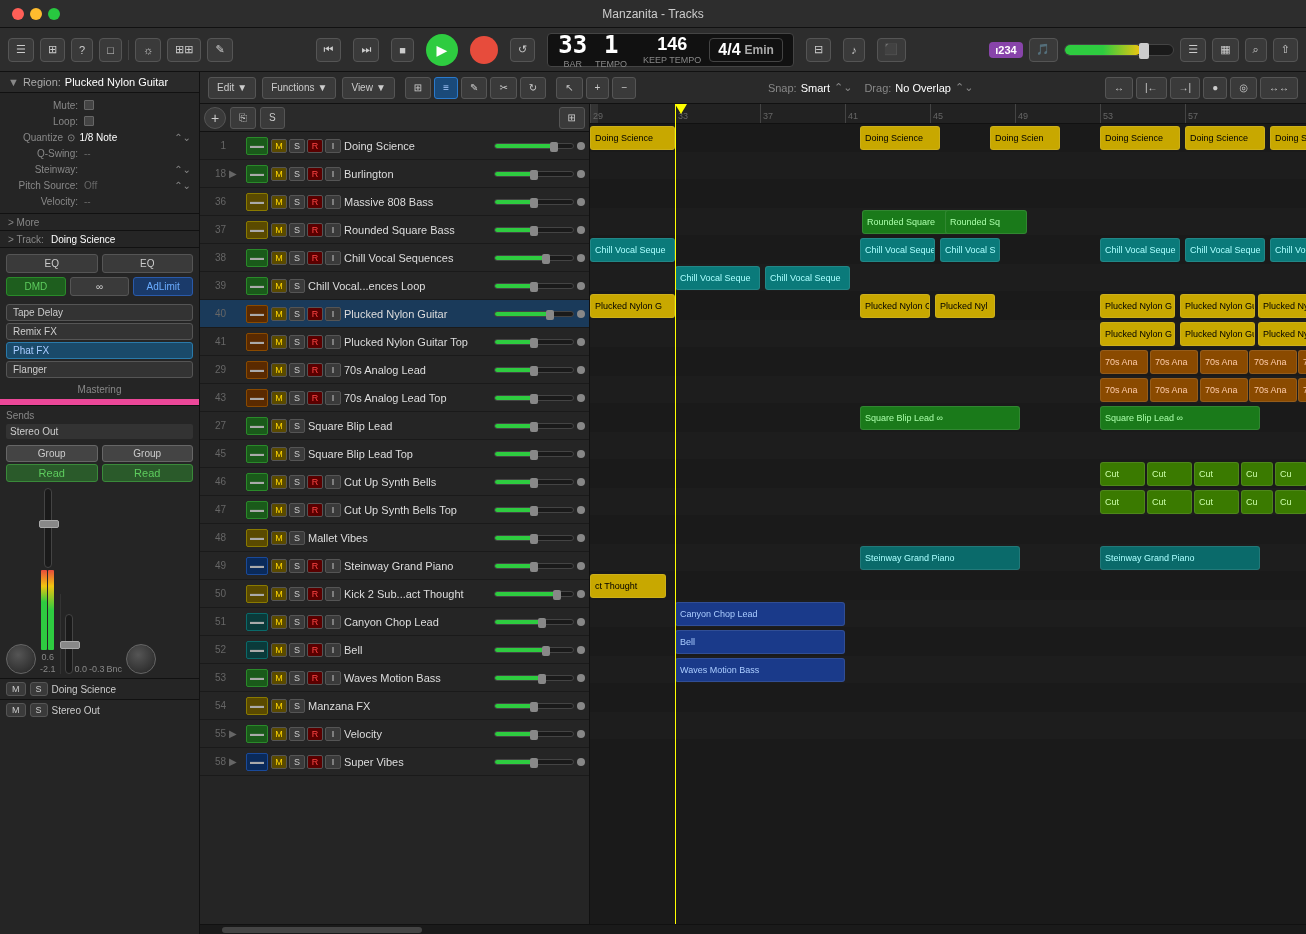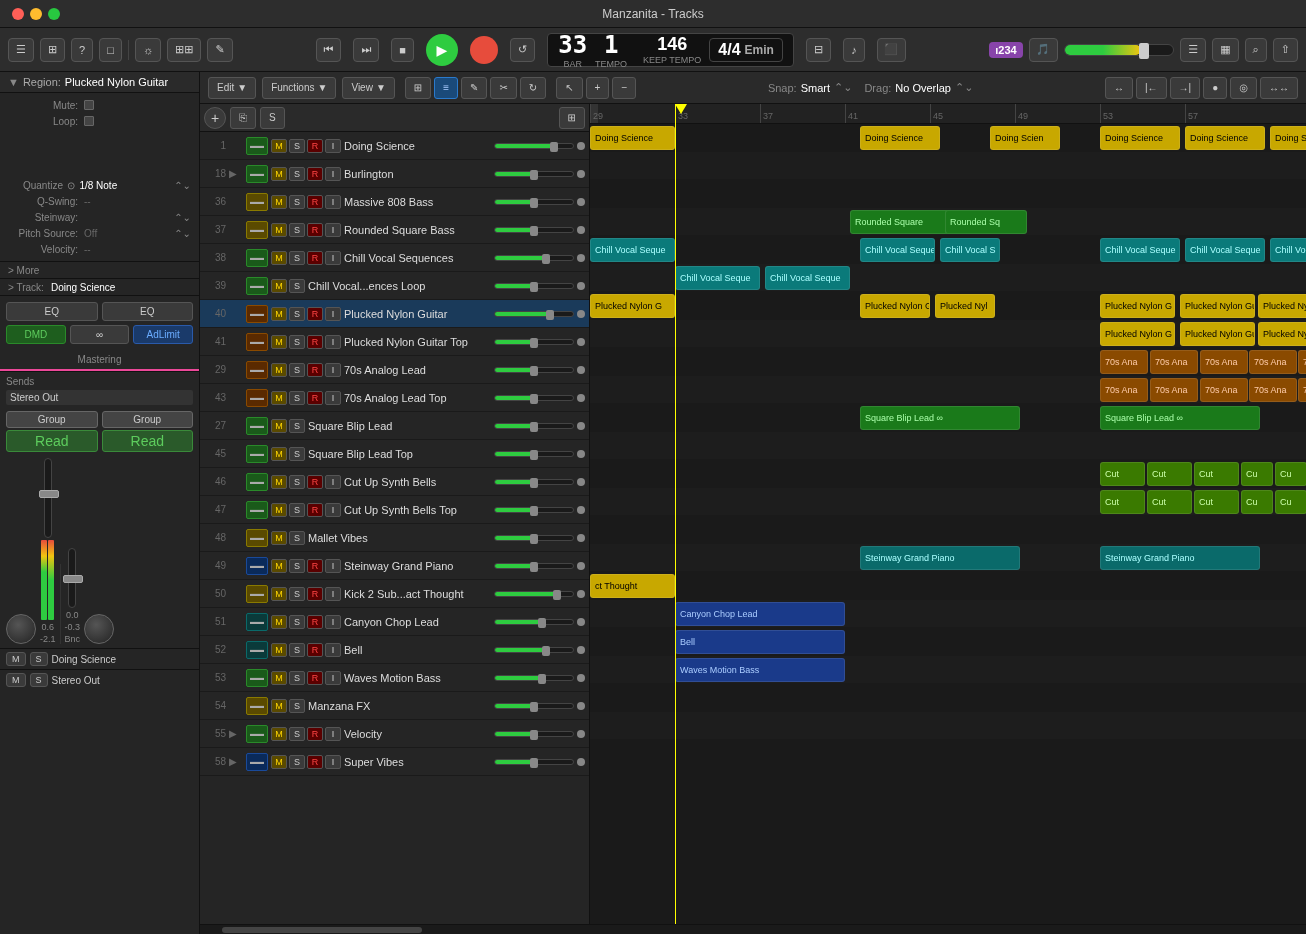--- a/index.html
+++ b/index.html
@@ -138,21 +138,20 @@
       gap: 6px;
     }
     .prop-label { color: #888; width: 70px; text-align: right; }
     .prop-checkbox { width: 10px; height: 10px; background: #444; border: 1px solid #666; border-radius: 1px; }
 
     .quantize-row {
       display: flex;
       align-items: center;
       height: 16px;
       gap: 4px;
-      margin-top: 48px;
     }
     .quantize-label { color: #888; font-size: 10px; width: 55px; text-align: right; }
     .quantize-val { color: #fff; font-size: 10px; }
 
     .fx-section {
       padding: 6px;
       display: flex;
       flex-direction: column;
       gap: 4px;
     }
@@ -210,21 +209,21 @@
       font-size: 10px;
       padding: 2px 6px;
       cursor: pointer;
       text-align: center;
     }
     .read-btn {
       background: #2a5a2a;
       border: 1px solid #3a8a3a;
       border-radius: 3px;
       color: #5dcc5d;
-      font-size: 14px;
+      font-size: 11px;
       padding: 2px 6px;
       cursor: pointer;
       text-align: center;
     }
 
     .fader-section {
       display: flex;
       gap: 4px;
       padding: 4px 6px;
       align-items: flex-end;
@@ -475,21 +474,21 @@
     .clip-teal { background: #0a7a7a; color: #aaffff; }
     .clip-blue { background: #1a3a8a; color: #aaccff; }
     .clip-orange { background: #8a4a00; color: #ffccaa; }
     .clip-cyan { background: #0a6a6a; color: #aaffff; }
     .clip-lime { background: #3a7a00; color: #ccffaa; }
     .mastering-label {
       text-align: center;
       font-size: 10px;
       color: #888;
       padding: 4px;
-      border-bottom: 2px solid #ec4899;
+      border-bottom: 6px solid #ec4899;
     }
 
     .divider { width: 1px; background: #444; height: 20px; }
 
     
     .add-track-btn {
       width: 22px; height: 22px;
       border-radius: 50%;
       background: #3a3a3a;
       border: 1px solid #555;
@@ -656,20 +655,26 @@
         <div class="fx-btn">EQ</div>
         <div class="fx-btn">EQ</div>
       </div>
       <div class="fx-row">
         <div class="fx-btn green">DMD</div>
         <div class="fx-btn" style="background:#3a3a3a;">∞</div>
         <div class="fx-btn blue">AdLimit</div>
       </div>
     </div>
 
+    <div class="plugin-list">
+      <div class="plugin-item">Tape Delay</div>
+      <div class="plugin-item">Remix FX</div>
+      <div class="plugin-item active">Phat FX</div>
+      <div class="plugin-item">Flanger</div>
+    </div>
 
     <div class="mastering-label">Mastering</div>
 
     <div class="sends-section">
       <div class="sends-title">Sends</div>
       <div class="sends-row">
         <div class="sends-item">Stereo Out</div>
       </div>
     </div>
 
@@ -691,21 +696,21 @@
           <div class="fader-thumb"></div>
         </div>
         <div class="meter-container">
           <div class="meter-bar" style="height:80px;background:linear-gradient(to top,#2ecc40 0%,#2ecc40 60%,#f1c40f 80%,#e74c3c 100%);"></div>
           <div class="meter-bar" style="height:80px;background:linear-gradient(to top,#2ecc40 0%,#2ecc40 50%,#f1c40f 80%,#e74c3c 100%);"></div>
         </div>
         <div class="fader-val">0.6</div>
         <div class="fader-val">-2.1</div>
       </div>
       <div style="width:1px;background:#333;height:80px;"></div>
-      <div style="display:flex;flex-direction:column;align-items:center;gap:2px;">
+      <div style="display:flex;flex-direction:row;align-items:flex-end;gap:2px;">
         <div class="fader-track" style="height:60px;">
           <div class="fader-thumb" style="top:45%;"></div>
         </div>
         <div class="fader-val">0.0</div>
         <div class="fader-val">-0.3</div>
         <div style="font-size:9px;color:#888;">Bnc</div>
       </div>
       <div class="knob" style="align-self:flex-end;"></div>
     </div>
 
@@ -1236,21 +1241,21 @@
               <div class="clip clip-yellow" style="left: 0px; width: 85px;">Doing Science</div>
               <div class="clip clip-yellow" style="left: 270px; width: 80px;">Doing Science</div>
               <div class="clip clip-yellow" style="left: 400px; width: 70px;">Doing Scien</div>
               <div class="clip clip-yellow" style="left: 510px; width: 80px;">Doing Science</div>
               <div class="clip clip-yellow" style="left: 595px; width: 80px;">Doing Science</div>
               <div class="clip clip-yellow" style="left: 680px; width: 70px;">Doing Scie</div>
             </div>
             <div class="arrangement-row"></div>
             <div class="arrangement-row"></div>
             <div class="arrangement-row">
-              <div class="clip clip-green" style="left: 260px; width: 100px;">Rounded Square</div>
+              <div class="clip clip-green" style="left: 272px; width: 100px;">Rounded Square</div>
               <div class="clip clip-green" style="left: 355px; width: 82px;">Rounded Sq</div>
             </div>
             <div class="arrangement-row">
               <div class="clip clip-teal" style="left: 0px; width: 85px;">Chill Vocal Seque</div>
               <div class="clip clip-teal" style="left: 270px; width: 75px;">Chill Vocal Seque</div>
               <div class="clip clip-teal" style="left: 350px; width: 60px;">Chill Vocal S</div>
               <div class="clip clip-teal" style="left: 510px; width: 80px;">Chill Vocal Seque</div>
               <div class="clip clip-teal" style="left: 595px; width: 80px;">Chill Vocal Seque</div>
               <div class="clip clip-teal" style="left: 680px; width: 70px;">Chill Vocal S</div>
             </div>
@@ -1303,21 +1308,21 @@
               <div class="clip clip-lime" style="left: 604px; width: 45px;">Cut</div>
               <div class="clip clip-lime" style="left: 651px; width: 32px;">Cu</div>
               <div class="clip clip-lime" style="left: 685px; width: 32px;">Cu</div>
             </div>
             <div class="arrangement-row"></div>
             <div class="arrangement-row">
               <div class="clip clip-cyan" style="left: 270px; width: 160px;">Steinway Grand Piano</div>
               <div class="clip clip-cyan" style="left: 510px; width: 160px;">Steinway Grand Piano</div>
             </div>
             <div class="arrangement-row">
-              <div class="clip clip-yellow" style="left: 0px; width: 85px;">ct Thought</div>
+              <div class="clip clip-yellow" style="left: 0px; width: 76px;">ct Thought</div>
             </div>
             <div class="arrangement-row">
               <div class="clip clip-blue" style="left: 85px; width: 170px;">Canyon Chop Lead</div>
             </div>
             <div class="arrangement-row">
               <div class="clip clip-blue" style="left: 85px; width: 170px;">Bell</div>
             </div>
             <div class="arrangement-row">
               <div class="clip clip-blue" style="left: 85px; width: 170px;">Waves Motion Bass</div>
             </div>

